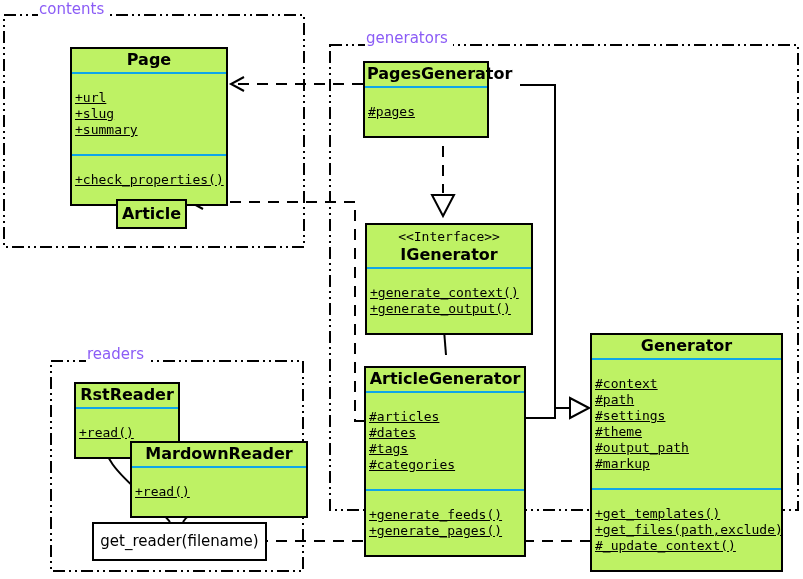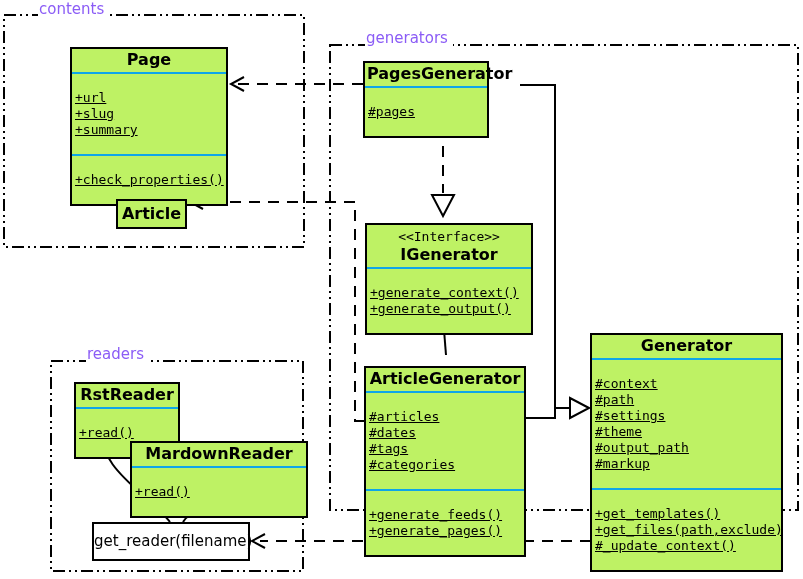--- a/index.html
+++ b/index.html
@@ -198,15 +198,15 @@
     </div>
   </div>
 
   <div class="uml-class" style="left:130px; top:430px; width:178px;">
     <div class="uml-title">MardownReader</div>
     <div class="uml-sec">
       <div class="member">+read()</div>
     </div>
   </div>
 
-  <div class="plain-box" style="left:92px; top:522px; width:158px; height:39px; line-height:34px;">get_reader(filename)</div>
+  <div class="plain-box" style="left:92px; top:522px; width:175px; height:39px; line-height:34px;">get_reader(filename)</div>
 
 </div>
 
 </body></html>

